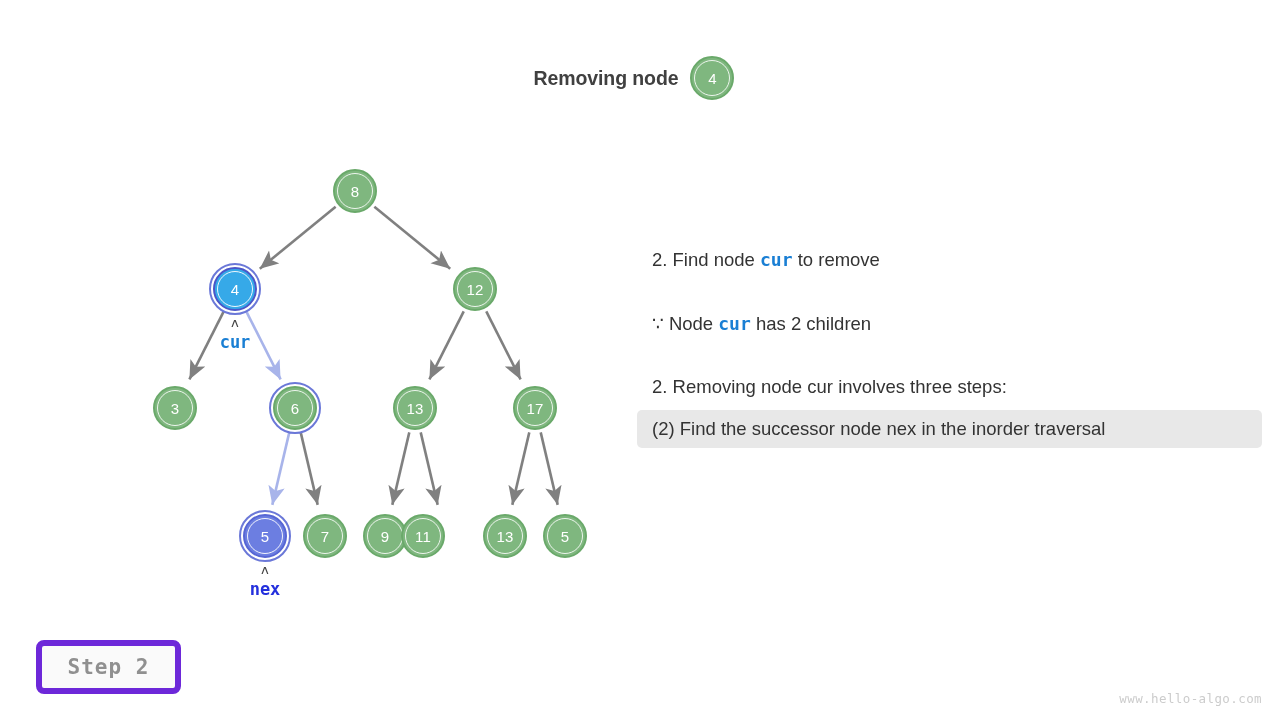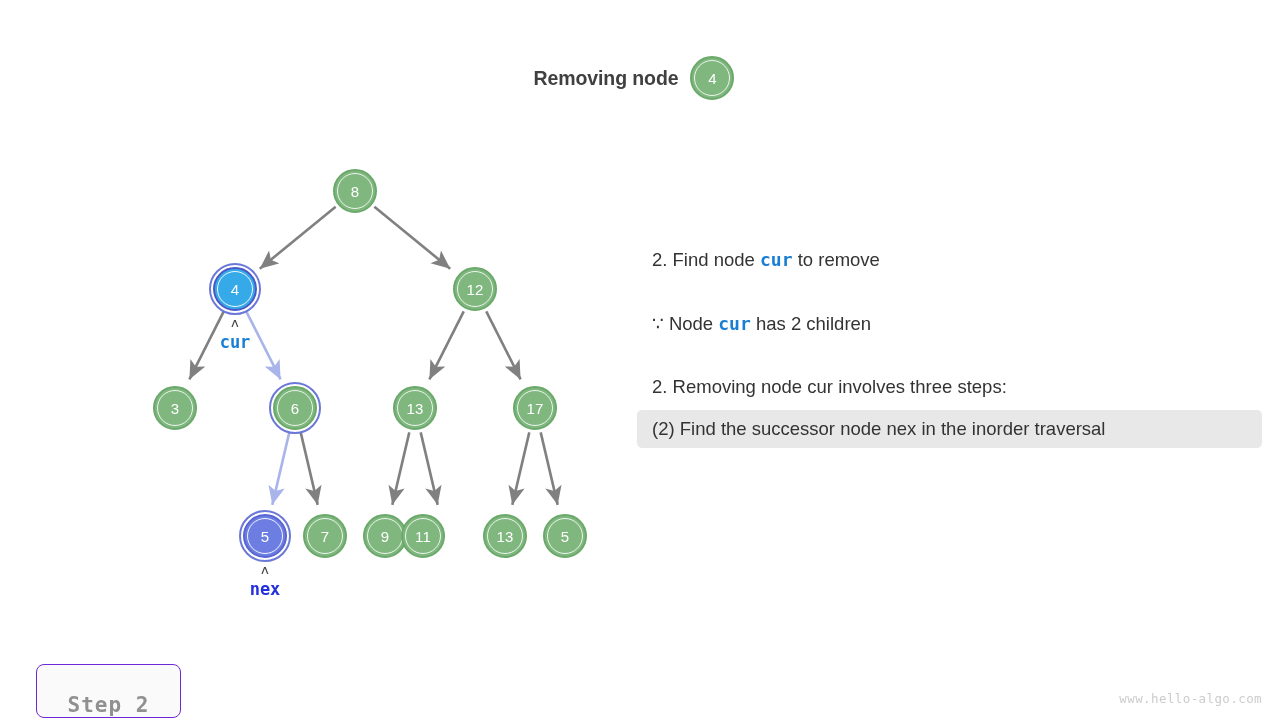--- a/index.html
+++ b/index.html
@@ -106,23 +106,23 @@
     position: absolute; left: 637px; top: 410px; width: 625px; height: 38px;
     background: #e8e8e8; border-radius: 5px;
   }
   #highlight-text {
     position: absolute; left: 652px; top: 418px; width: 620px;
     font-size: 18.5px; color: #333333; white-space: pre;
   }
 
   
   #step-badge {
-    position: absolute; left: 36px; top: 664px; width: 145px; height: 54px;
-    border: 1px solid #6d28d9; border-radius: 8px; background: #fafafa;
-    display: flex; align-items: flex-end; justify-content: center;
+    position: absolute; left: 36px; top: 640px; width: 145px; height: 54px;
+    border: 6px solid #6d28d9; border-radius: 8px; background: #fafafa;
+    display: flex; align-items: center; justify-content: center;
   }
   #step-badge .txt {
     font-family: "DejaVu Sans Mono", monospace; font-size: 21px;
     font-weight: bold; color: #909090; letter-spacing: 1px;
   }
 
   
   #watermark {
     position: absolute; right: 18px; bottom: 14px;
     font-family: "DejaVu Sans Mono", monospace; font-size: 12.5px;

